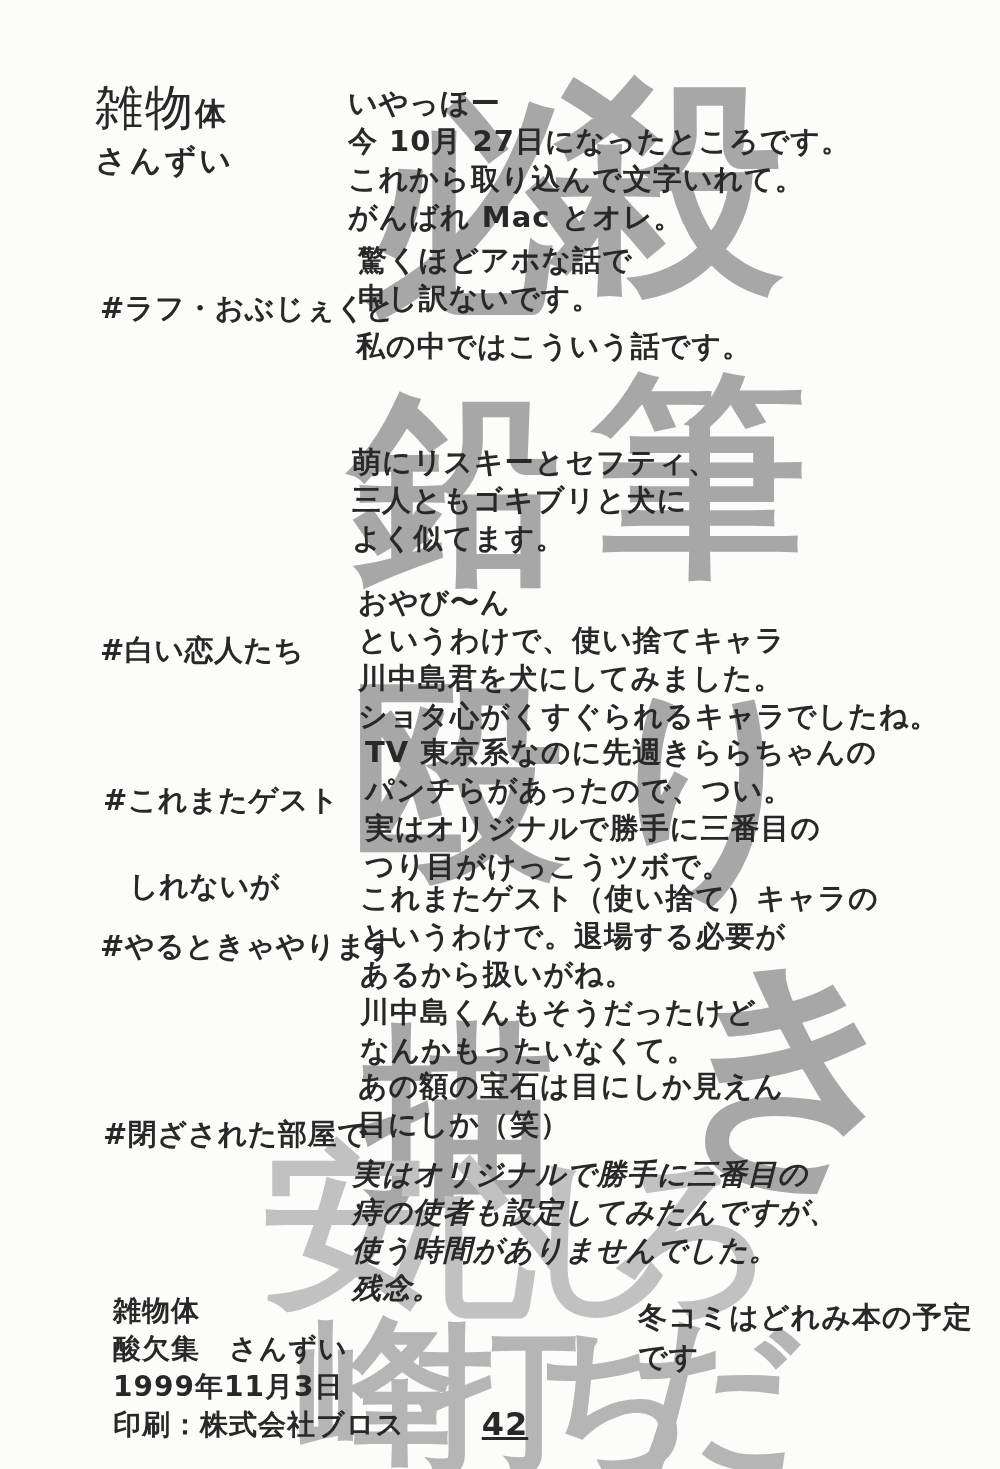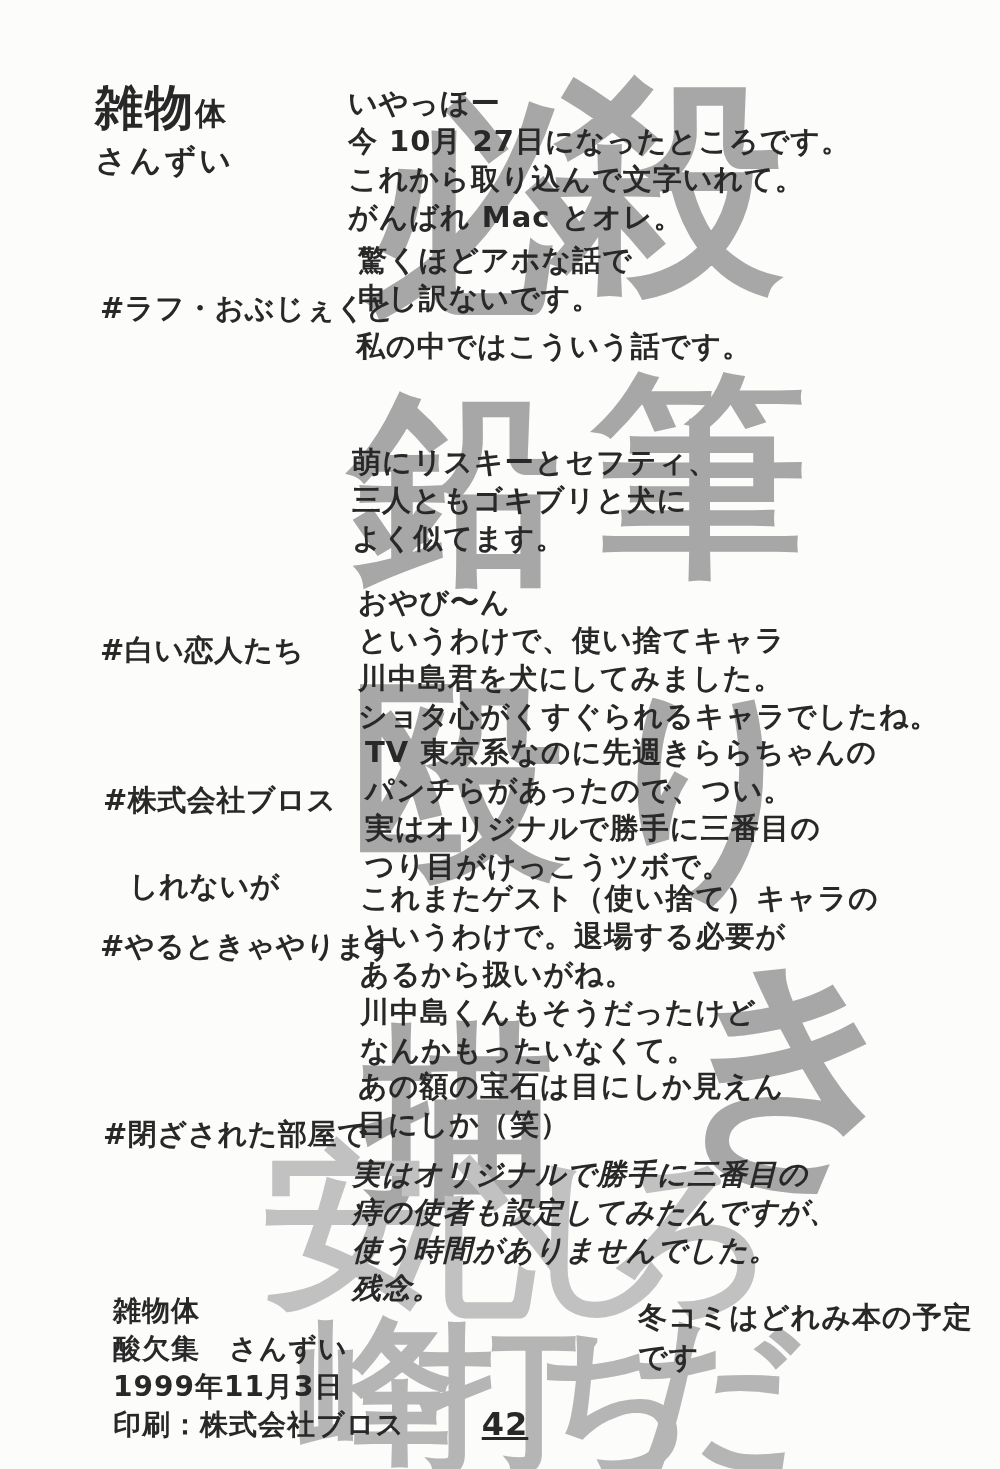--- a/index.html
+++ b/index.html
@@ -16,21 +16,21 @@
     position:absolute;
     font-family:"DejaVu Serif","Liberation Serif",serif;
     font-weight:bold;
     line-height:1;
     z-index:0;
     user-select:none;
     white-space:nowrap;
   }
   
   .ink{position:absolute;z-index:2;color:#282828;}
-  .title-main{font-size:48px;font-weight:bold;letter-spacing:2px;}
+  .title-main{font-size:48px;font-weight:normal;letter-spacing:2px;}
   .title-sub{font-size:31px;font-weight:bold;}
   .subtitle{font-size:31px;font-weight:bold;letter-spacing:3px;}
   .line{
     font-size:29px;font-weight:bold;letter-spacing:1px;
     line-height:38px;white-space:nowrap;
   }
   .label .line{letter-spacing:0.5px;margin-top:48px;}
   .label-indent{padding-left:26px;}
   .colophon .line{font-size:28px;line-height:38px;}
   .footer-note{font-size:29px;font-weight:bold;letter-spacing:1px;}
@@ -91,21 +91,21 @@
     <div class="line">#白い恋人たち</div>
   </div>
   <div class="ink" style="left:358px;top:583px;">
     <div class="line">おやび〜ん</div>
     <div class="line">というわけで、使い捨てキャラ</div>
     <div class="line">川中島君を犬にしてみました。</div>
     <div class="line">ショタ心がくすぐられるキャラでしたね。</div>
   </div>
 
   <div class="ink label" style="left:103px;top:733px;">
-    <div class="line">#株式会社ブロス</div>
+    <div class="line">#これまたゲスト</div>
     <div class="line label-indent">しれないが</div>
   </div>
   <div class="ink" style="left:365px;top:733px;">
     <div class="line">TV 東京系なのに先週きららちゃんの</div>
     <div class="line">パンチらがあったので、つい。</div>
     <div class="line">実はオリジナルで勝手に三番目の</div>
     <div class="line">つり目がけっこうツボで。</div>
   </div>
 
   <div class="ink label" style="left:100px;top:879px;">

